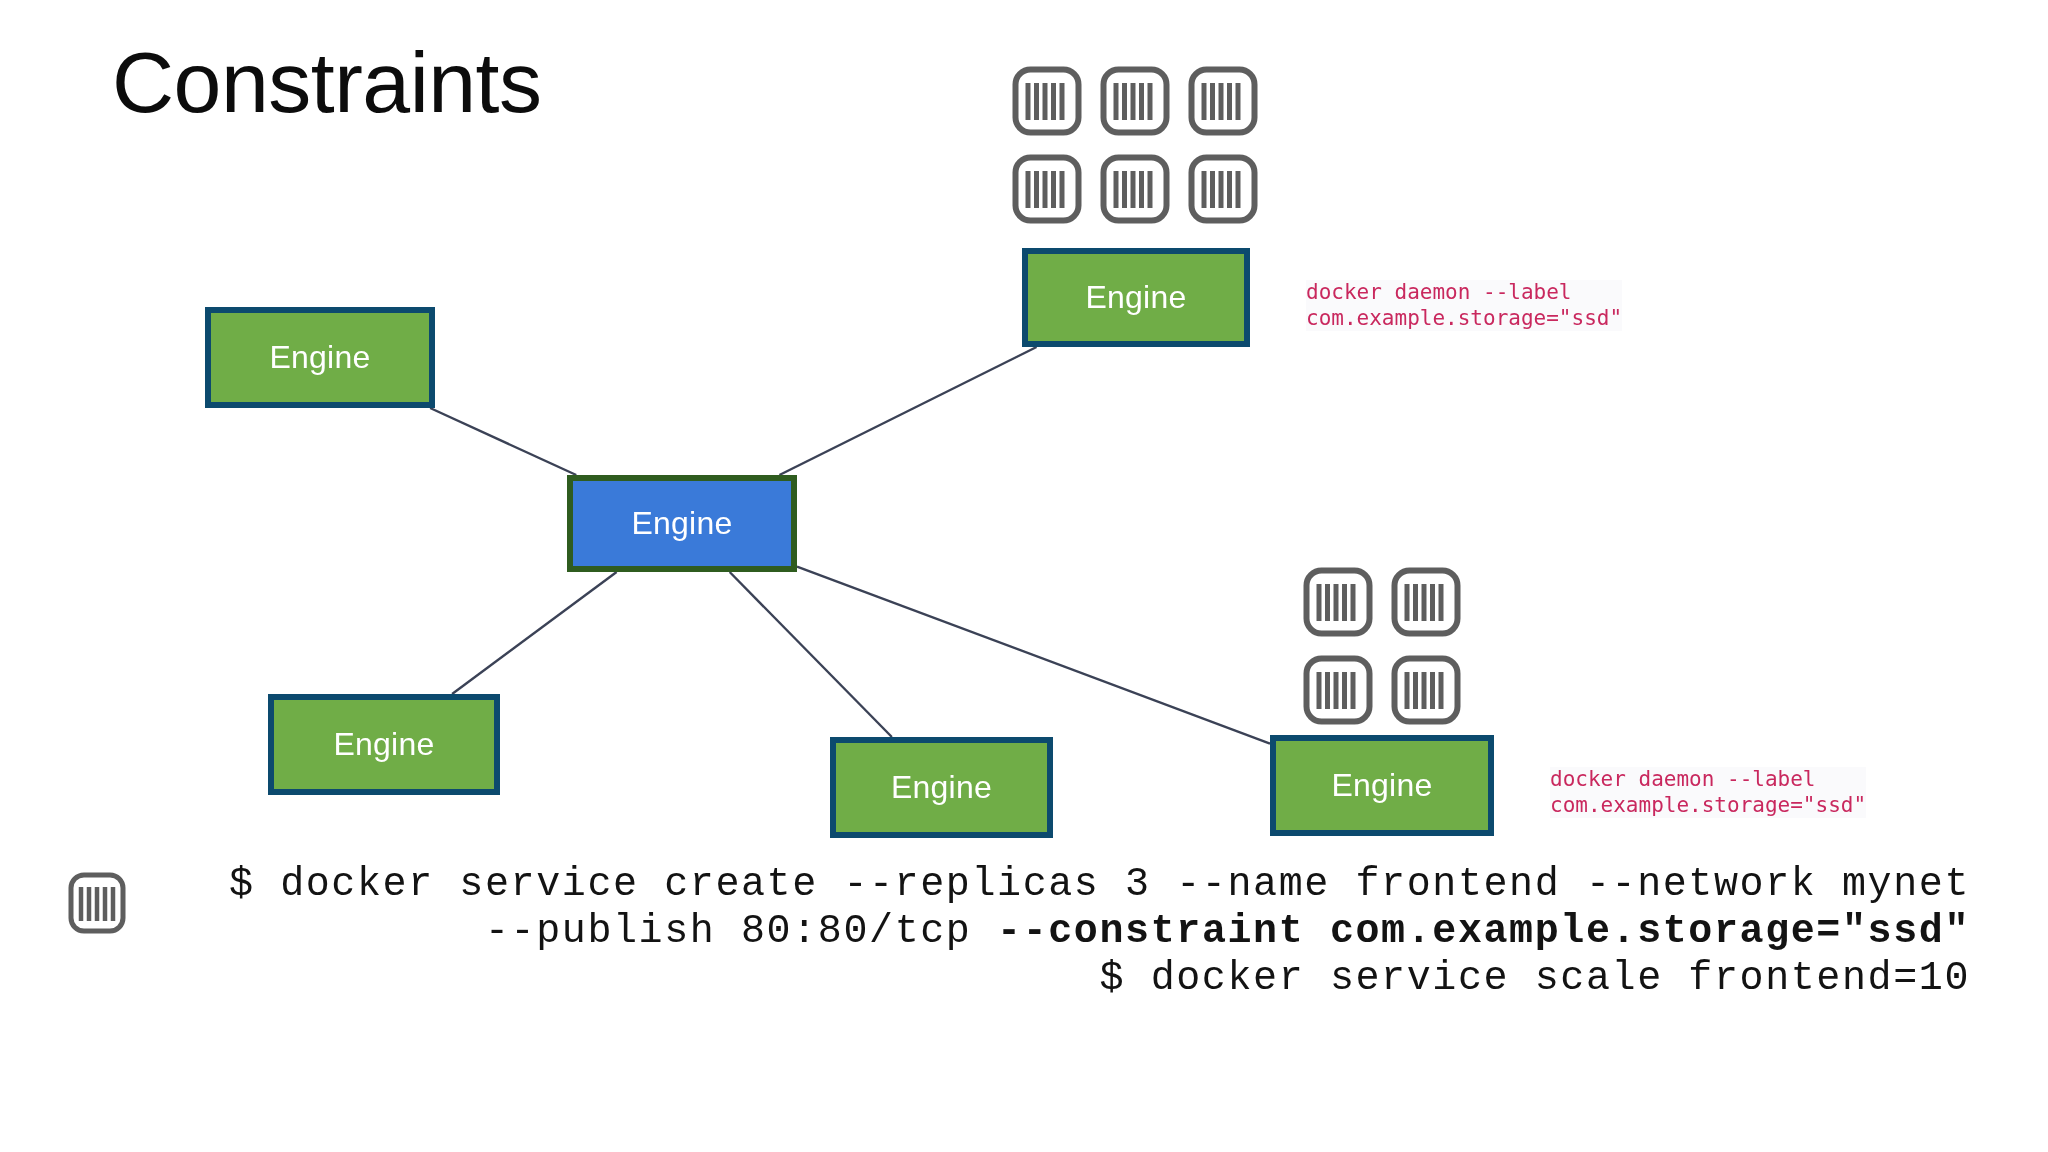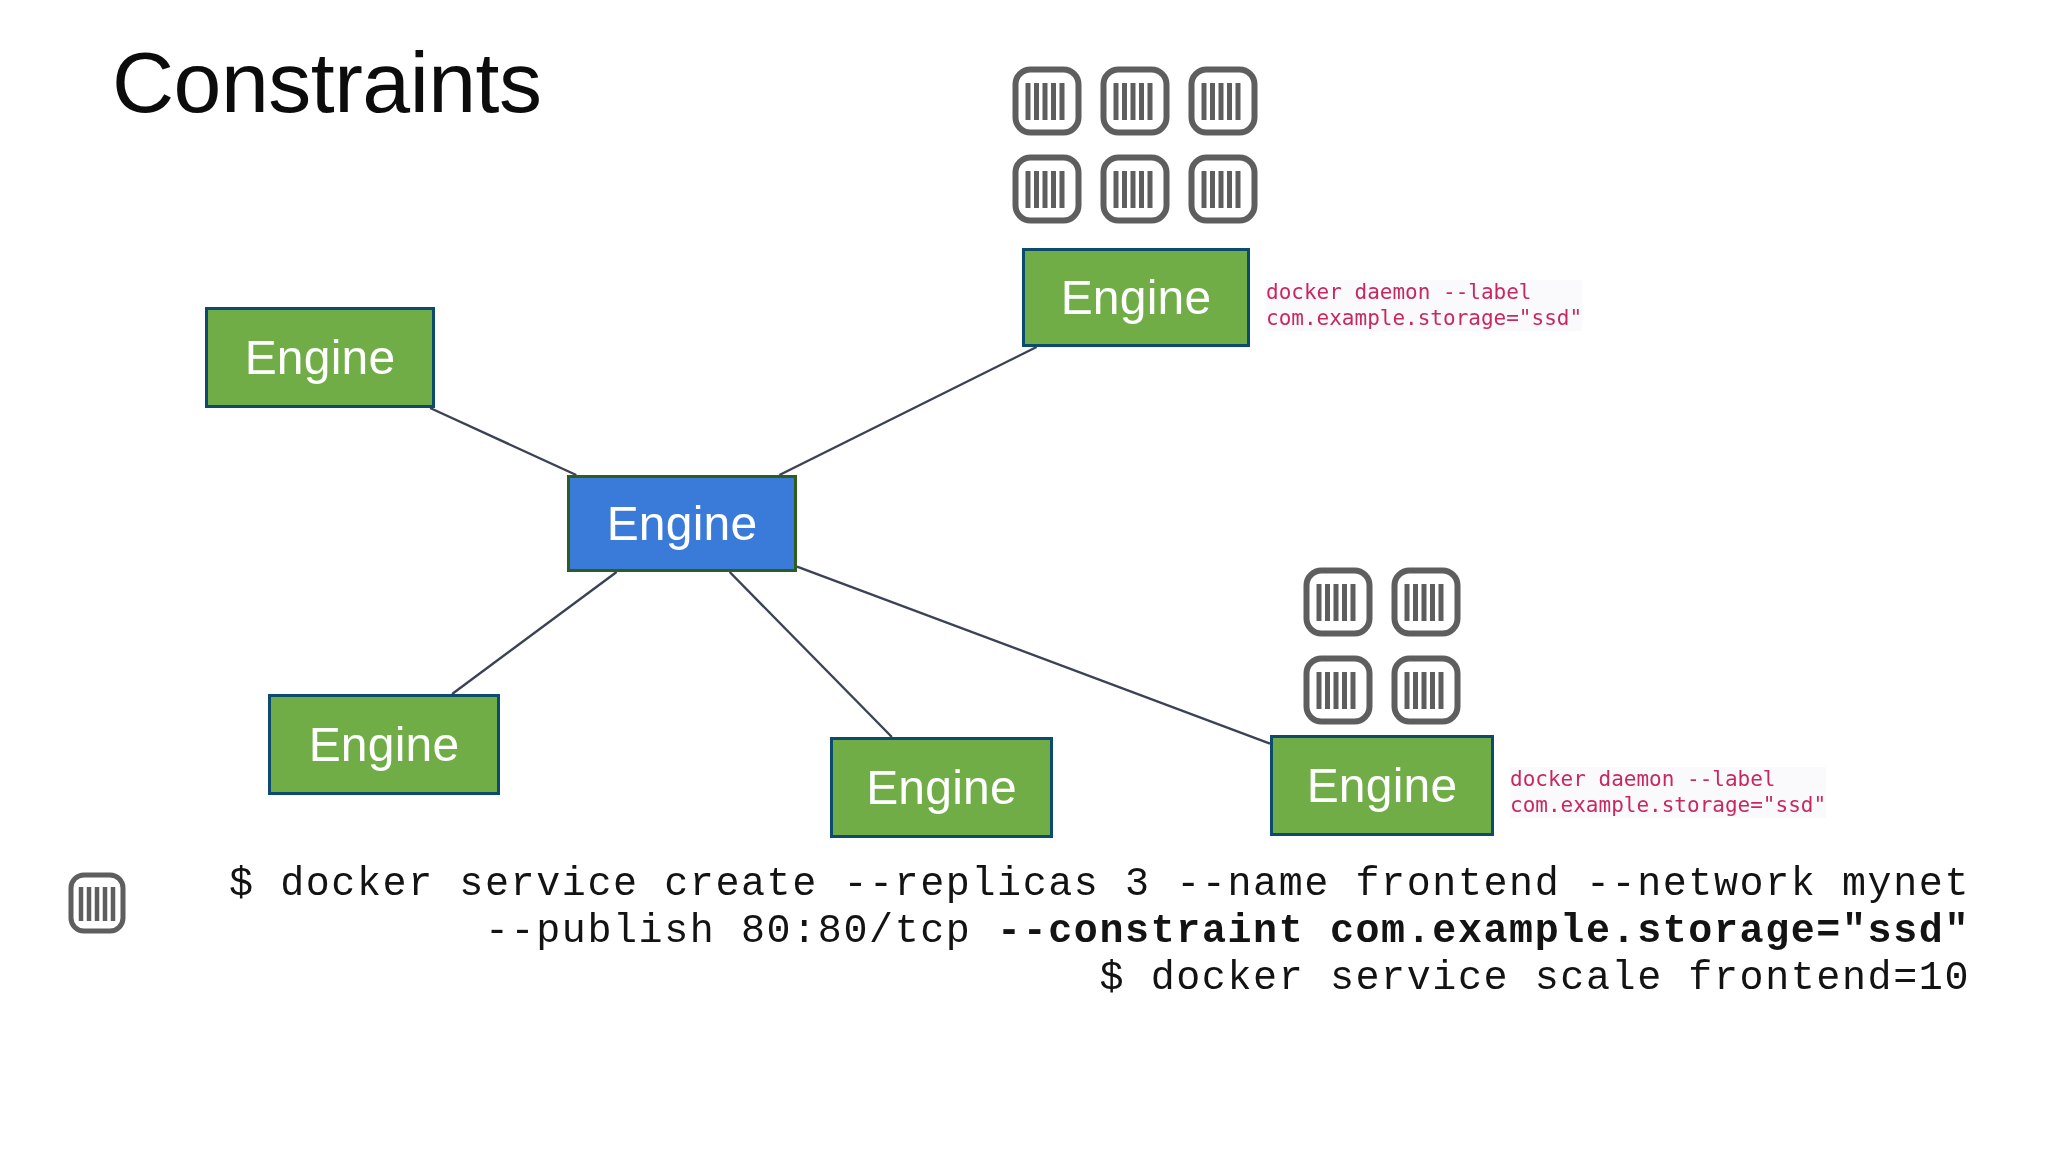--- a/index.html
+++ b/index.html
@@ -36,26 +36,26 @@
     left: 0; top: 0;
     width: 2048px;
     height: 1152px;
     pointer-events: none;
   }
 
   
   .engine-node {
     position: absolute;
     box-sizing: border-box;
-    border: 3px solid #0c4a6e;
+    border: 6px solid #0c4a6e;
     display: flex;
     align-items: center;
     justify-content: center;
     color: #ffffff;
-    font-size: 48px;
+    font-size: 32px;
     font-weight: 400;
     letter-spacing: 0.2px;
     font-family: "Liberation Sans", sans-serif;
   }
   .engine-node.green { background: #70ad47; }
   .engine-node.blue  { background: #3a7ad9; border-color: #2f5c1f; }
 
   
   .container-icon {
     position: absolute;
@@ -65,20 +65,21 @@
 
   
   .annotation {
     position: absolute;
     font-family: "DejaVu Sans Mono", "Liberation Mono", monospace;
     font-size: 21px;
     line-height: 1.22;
     color: #c9285e;
     white-space: pre;
     background: rgba(247,247,250,0.65);
+    margin-left: 40px;
   }
 
   
   #command-block {
     position: absolute;
     left: 150px;
     top: 862px;
     width: 1820px;
     font-family: "DejaVu Serif", "Liberation Serif", serif;
     color: #1a1a1a;

